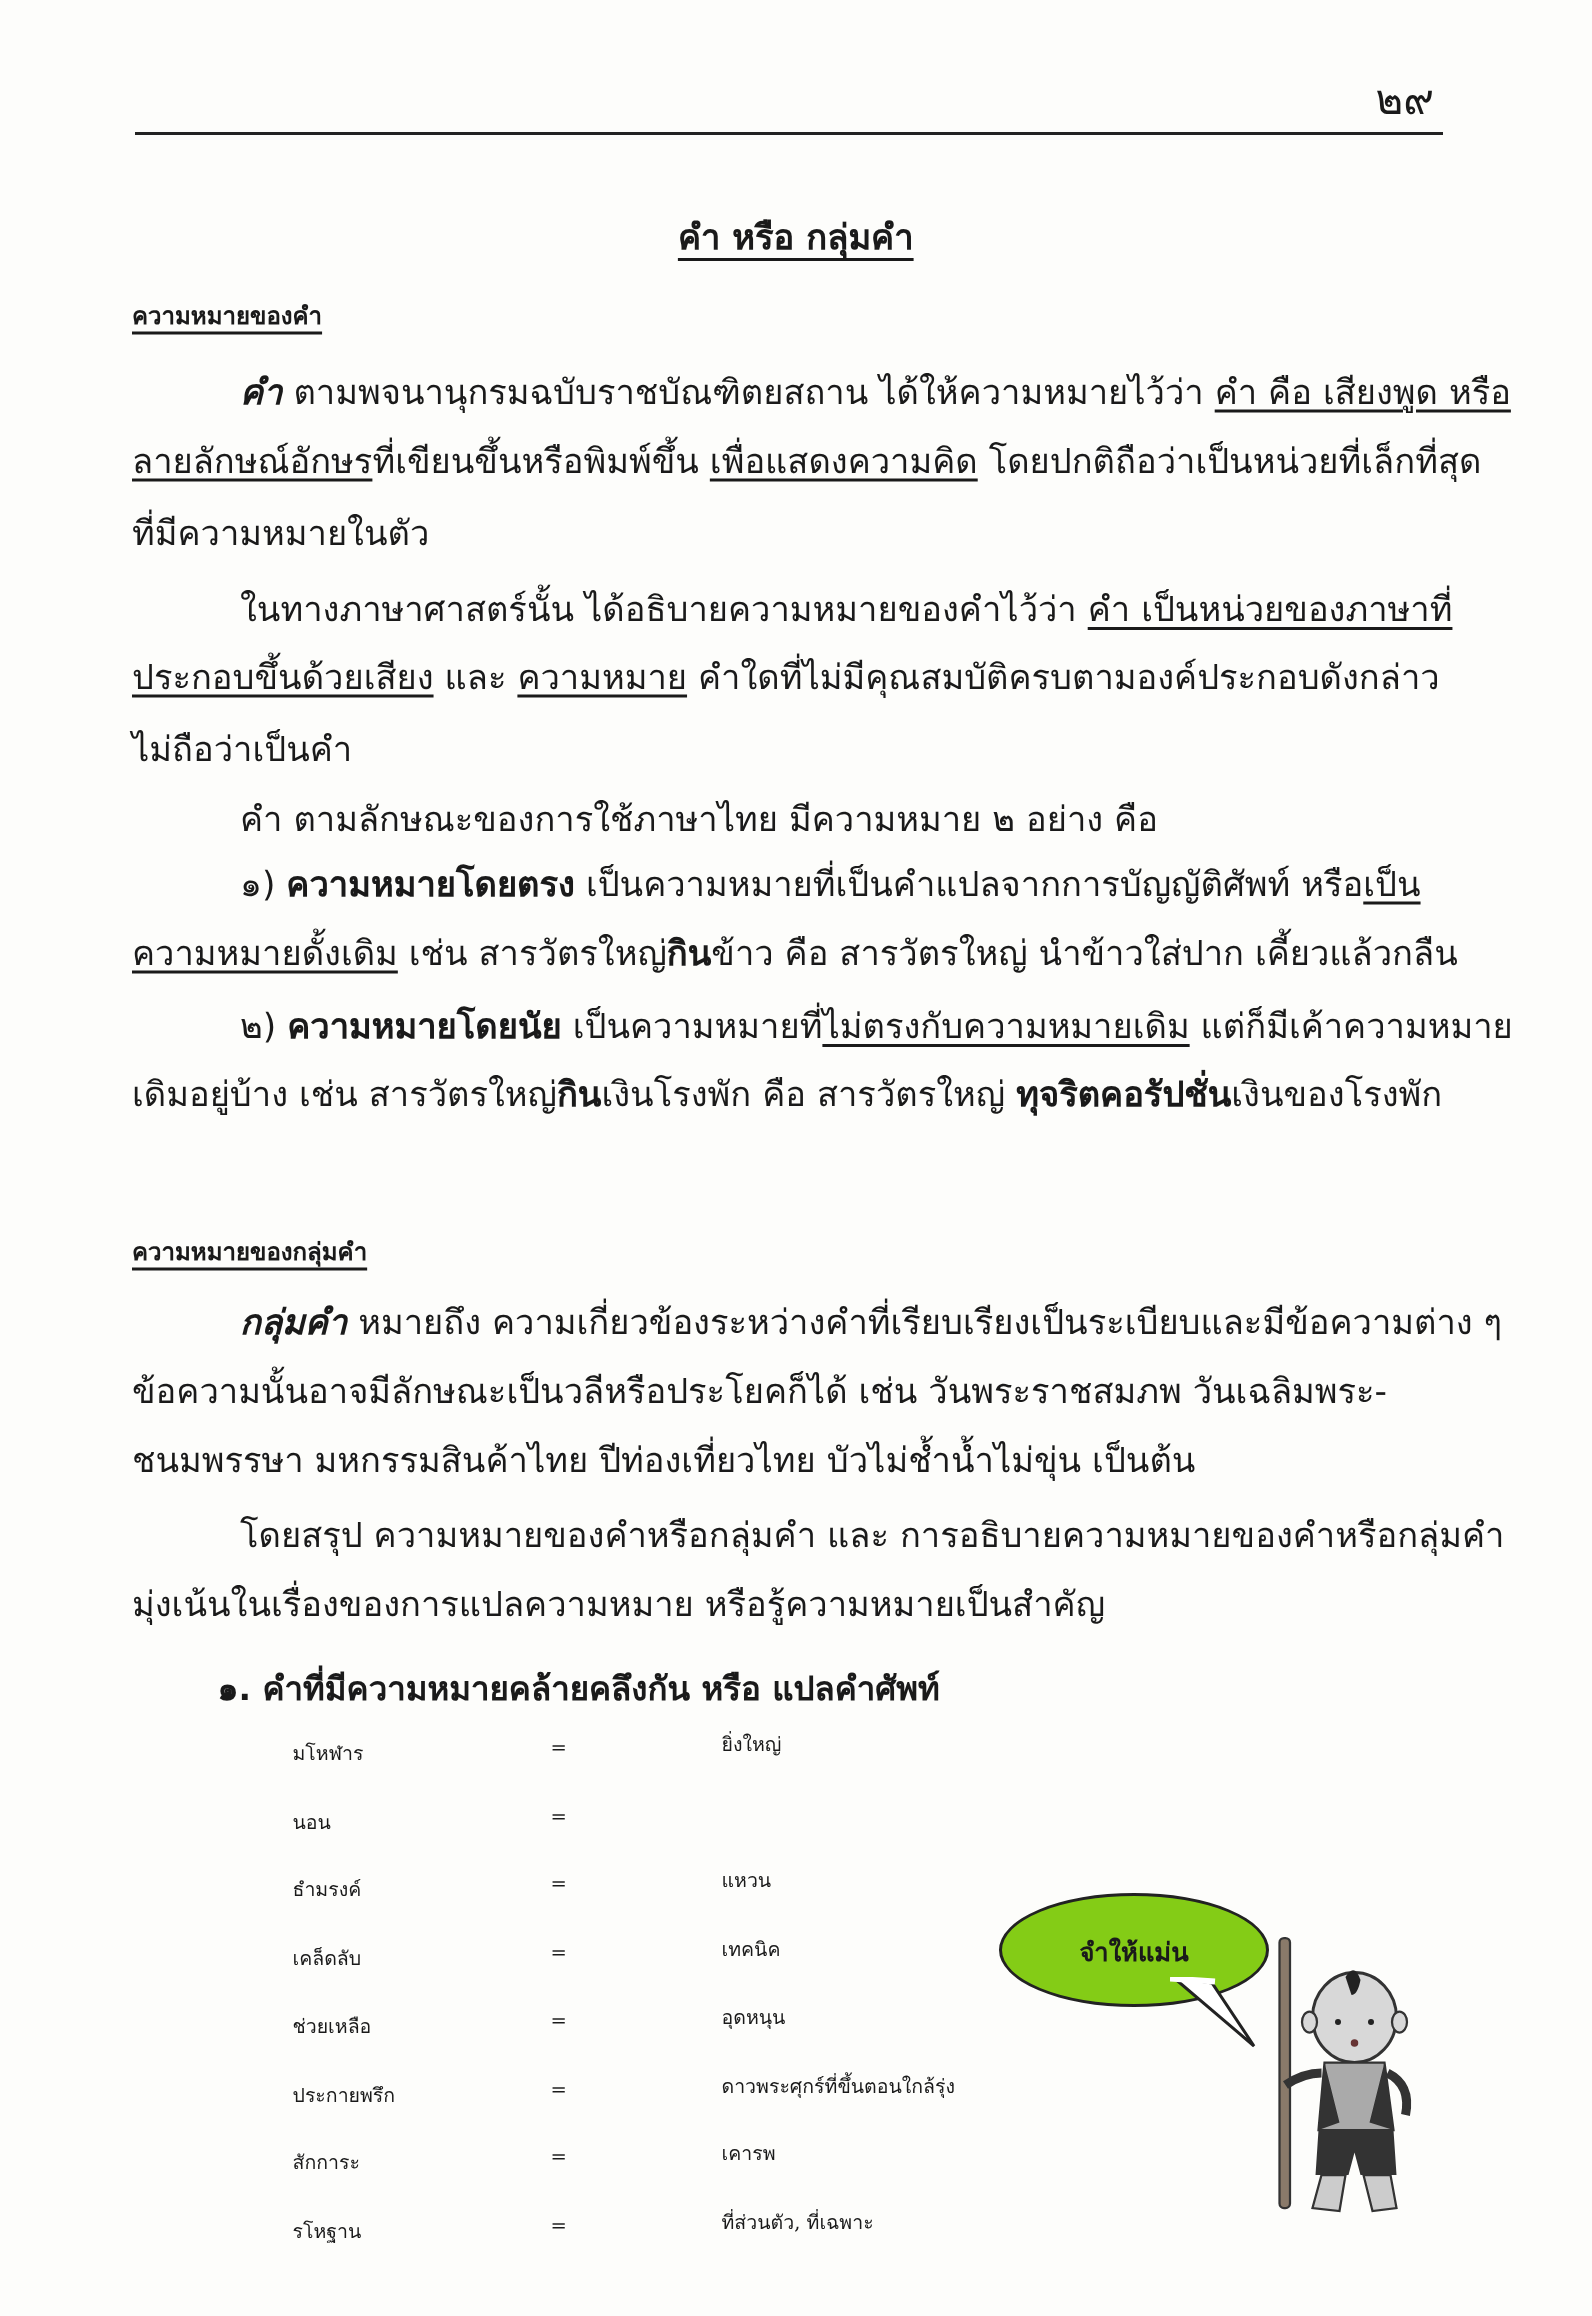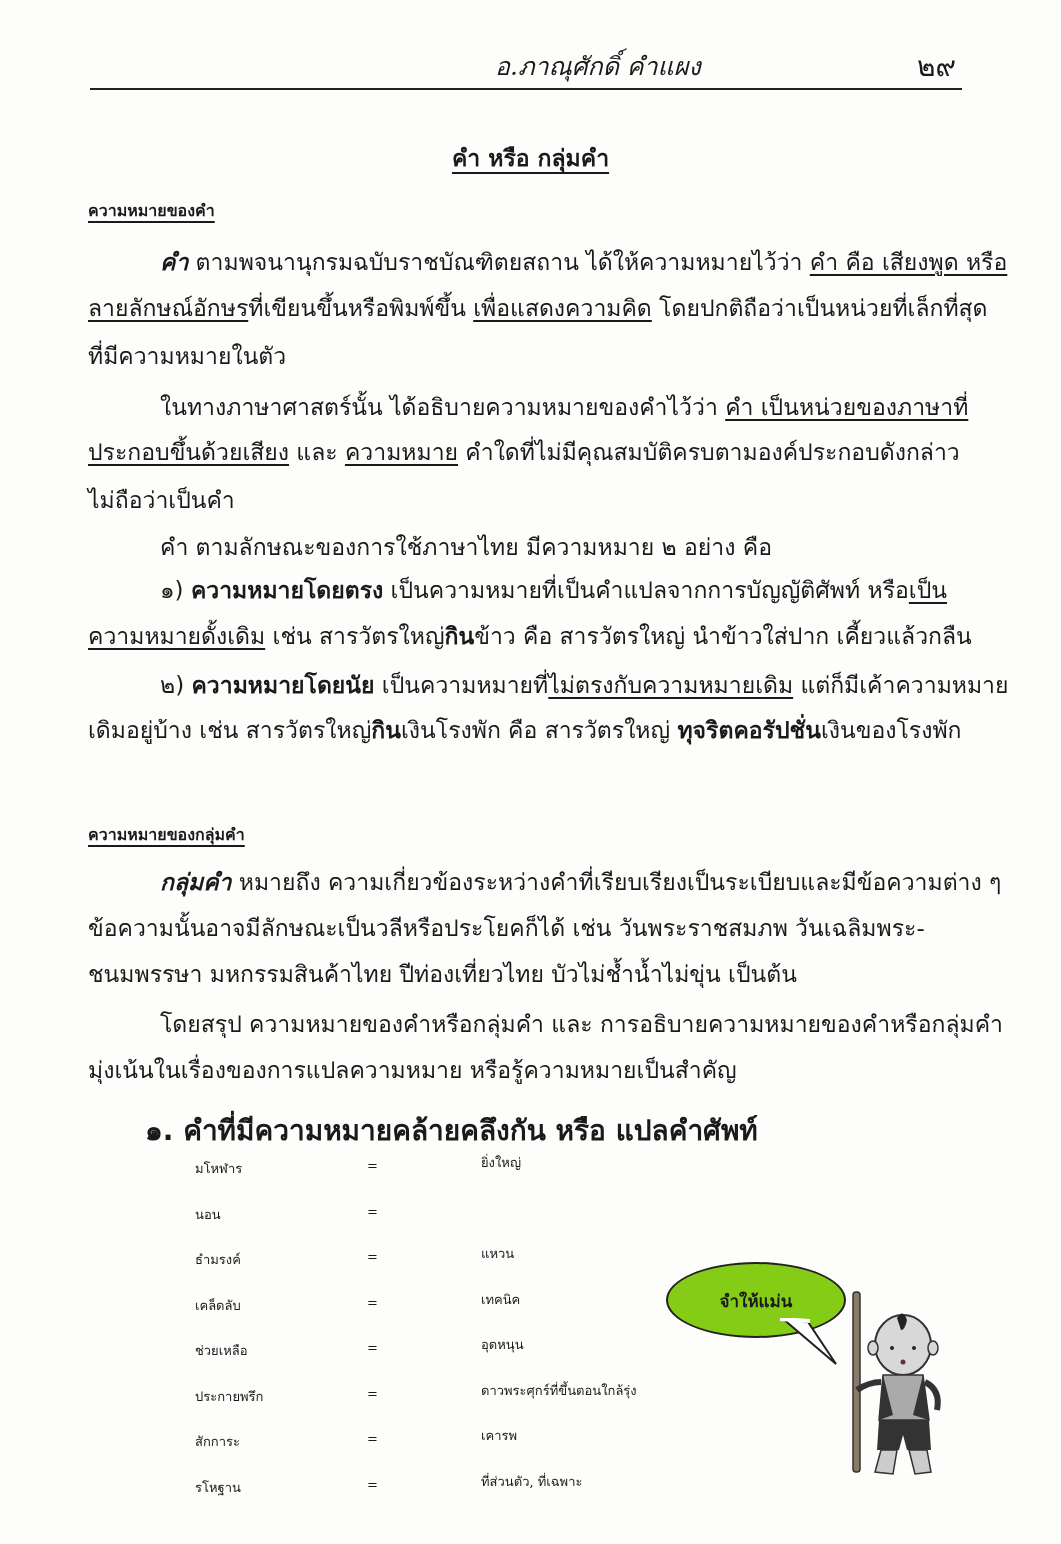--- a/index.html
+++ b/index.html
@@ -23,41 +23,40 @@
   .h2 {
     position: absolute; left: 88px; font-weight: bold; font-size: 16px;
     text-decoration: underline; text-underline-offset: 5px; text-decoration-thickness: 2px;
   }
   .p { position: absolute; left: 88px; width: 872px; font-size: 23px; line-height: 24px; white-space: nowrap; }
   .p.ind { left: 160px; width: 800px; }
   u { text-underline-offset: 4px; }
   b { font-weight: bold; }
   i { font-style: italic; font-weight: bold; }
   .vocab-heading {
-    position: absolute; left: 145px; top: 1108px; font-weight: bold; font-size: 28px;
+    position: absolute; left: 145px; top: 1108px; font-weight: bold; font-size: 22px;
   }
   .vocab { position: absolute; left: 195px; top: 1150px; width: 480px;
     font-family: "DejaVu Serif", "Liberation Serif", serif; font-size: 13px; }
   .vrow { height: 45.5px; position: relative; }
   .vrow .term { position: absolute; left: 0; top: 8px; }
   .vrow .eq { position: absolute; left: 172px; top: 8px; }
   .vrow .mean { position: absolute; left: 286px; top: 2px; white-space: nowrap; }
   .bubble {
     position: absolute; left: 666px; top: 1262px; width: 176px; height: 72px;
     border: 2px solid #222; border-radius: 50%; background: #84cc16;
     display: flex; align-items: center; justify-content: center; font-size: 17px; font-weight: bold;
   }
   .bubble-tail { position: absolute; left: 780px; top: 1318px; }
   .character { position: absolute; left: 845px; top: 1290px; }
 </style>
 </head>
 <body>
 
 <div class="header">
-  <span class="author">อ.ภาณุศักดิ์ คำแผง</span>
   <span class="pageno">๒๙</span>
 </div>
 
 <div class="title"><span>คำ หรือ กลุ่มคำ</span></div>
 
 <div class="h2" style="top:198px">ความหมายของคำ</div>
 
 <div class="p ind" style="top:250px"><i>คำ</i><span> ตามพจนานุกรมฉบับราชบัณฑิตยสถาน ได้ให้ความหมายไว้ว่า </span><u>คำ คือ เสียงพูด หรือ</u></div>
 <div class="p" style="top:296px"><u>ลายลักษณ์อักษร</u><span>ที่เขียนขึ้นหรือพิมพ์ขึ้น </span><u>เพื่อแสดงความคิด</u><span> โดยปกติถือว่าเป็นหน่วยที่เล็กที่สุด</span></div>
 <div class="p" style="top:344px">ที่มีความหมายในตัว</div>

